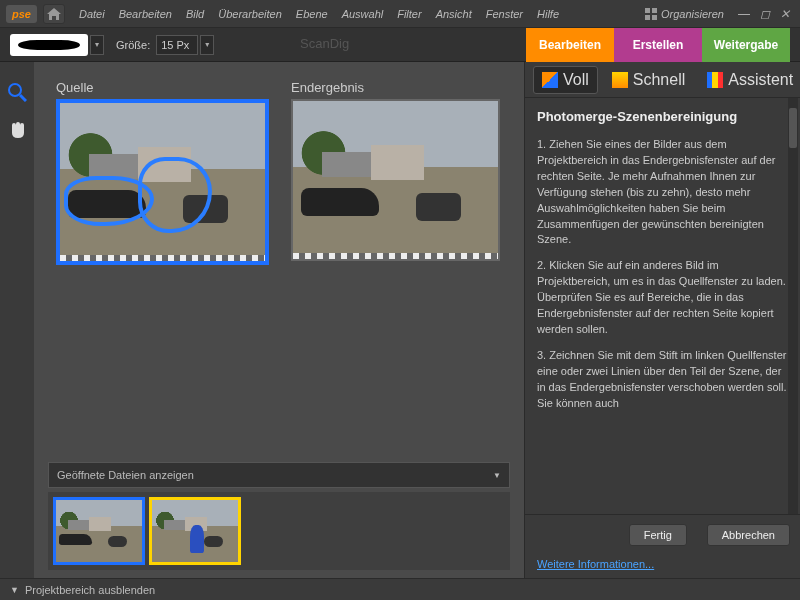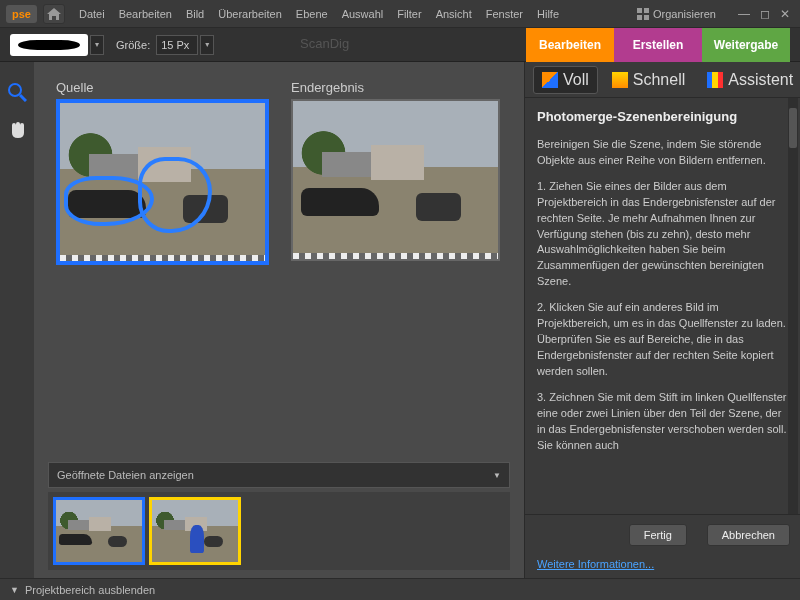--- a/index.html
+++ b/index.html
@@ -1,25 +1,25 @@
 <!DOCTYPE html>
 <html><head>
 <meta charset="utf-8">
 <style>
 * { margin: 0; padding: 0; box-sizing: border-box; font-family: "Segoe UI", Tahoma, sans-serif; }
 html, body { width: 800px; height: 600px; overflow: hidden; background: #4a4a4a; color: #ccc; }
 .app { width: 800px; height: 600px; display: flex; flex-direction: column; background: #4a4a4a; }
 
 
-.menubar { height: 28px; background: #3a3a3a; display: flex; align-items: center; padding: 0 6px; border-bottom: 1px solid #2a2a2a; }
+.menubar { height: 28px; background: #3a3a3a; display: flex; align-items: center; padding: 0 6px; border-bottom: 1px solid #2a2a2a; font-style: italic; }
 .logo { background: #555; color: #ff8c00; font-weight: bold; font-size: 11px; padding: 3px 6px; border-radius: 3px; margin-right: 6px; }
 .home-icon { width: 22px; height: 20px; display: flex; align-items: center; justify-content: center; background: #444; border: 1px solid #333; border-radius: 3px; margin-right: 8px; }
 .menu-items { display: flex; gap: 2px; font-size: 11px; }
 .menu-items span { padding: 4px 6px; cursor: default; color: #bbb; }
-.menu-right { margin-left: auto; display: flex; align-items: center; gap: 16px; font-size: 11px; color: #bbb; }
+.menu-right { margin-left: auto; display: flex; align-items: center; gap: 8px; font-size: 11px; color: #bbb; }
 .org-btn { display: flex; align-items: center; gap: 4px; padding: 3px 6px; }
 .win-controls { display: flex; gap: 10px; font-size: 12px; color: #aaa; padding-right: 4px; }
 
 
 .optbar { height: 34px; background: #323232; display: flex; align-items: center; padding: 0 10px; border-bottom: 1px solid #222; position: relative; }
 .brush-swatch { width: 78px; height: 22px; background: #fff; border-radius: 3px; display: flex; align-items: center; justify-content: center; }
 .brush-swatch::after { content: ""; width: 62px; height: 10px; background: #000; border-radius: 50% / 80%; }
 .size-label { font-size: 11px; margin-left: 12px; color: #ccc; }
 .size-input { width: 42px; height: 20px; background: #2a2a2a; border: 1px solid #555; color: #ccc; font-size: 11px; padding: 0 4px; margin-left: 6px; }
 .opt-dd { width: 14px; height: 20px; border: 1px solid #555; background: #2a2a2a; display:flex; align-items:center; justify-content:center; font-size:8px; color:#aaa; margin-left:2px;}
@@ -225,21 +225,20 @@
           <div class="rtab-icon schnell-icn"></div>
           <span>Schnell</span>
         </div>
         <div class="rtab">
           <div class="rtab-icon assist-icn"></div>
           <span>Assistent</span>
         </div>
       </div>
       <div class="rcontent">
         <h3>Photomerge-Szenenbereinigung</h3>
-        <p>Bereinigen Sie die Szene, indem Sie störende Objekte aus einer Reihe von Bildern entfernen.</p>
         <p>1. Ziehen Sie eines der Bilder aus dem Projektbereich in das Endergebnisfenster auf der rechten Seite. Je mehr Aufnahmen Ihnen zur Verfügung stehen (bis zu zehn), desto mehr Auswahlmöglichkeiten haben Sie beim Zusammenfügen der gewünschten bereinigten Szene.</p>
         <p>2. Klicken Sie auf ein anderes Bild im Projektbereich, um es in das Quellfenster zu laden. Überprüfen Sie es auf Bereiche, die in das Endergebnisfenster auf der rechten Seite kopiert werden sollen.</p>
         <p>3. Zeichnen Sie mit dem Stift im linken Quellfenster eine oder zwei Linien über den Teil der Szene, der in das Endergebnisfenster verschoben werden soll. Sie können auch</p>
         <div class="rscroll">
             <div class="rscroll-thumb"></div>
           </div>
       </div>
       <div class="rbuttons">
         <button class="btn">Fertig</button>
         <button class="btn">Abbrechen</button>

